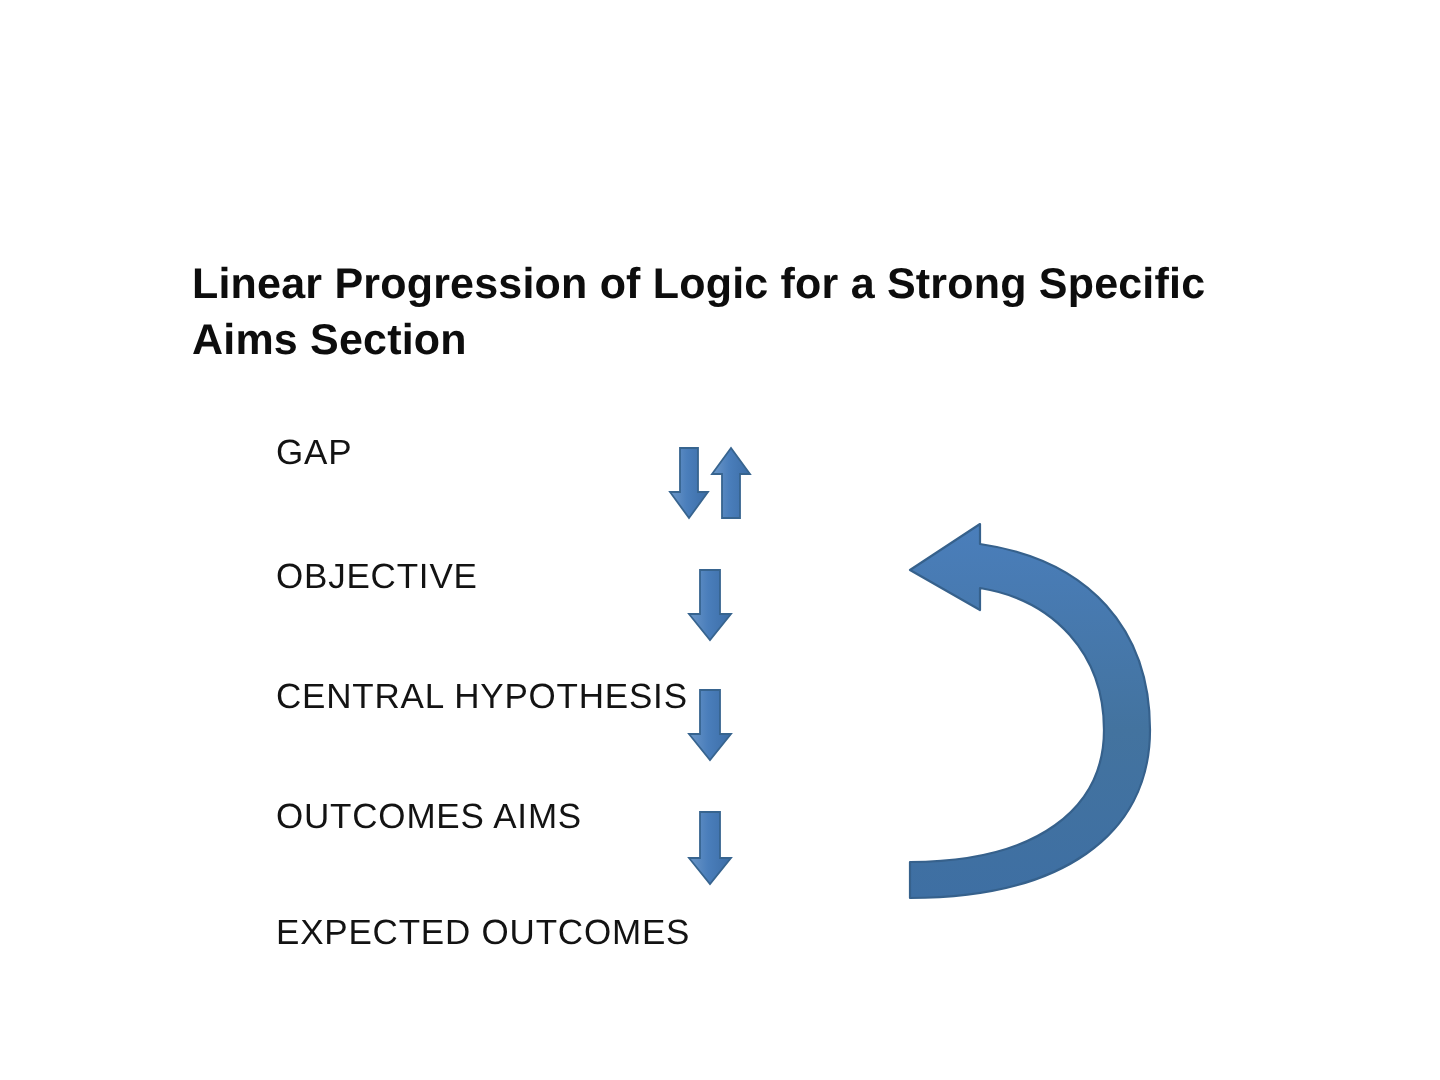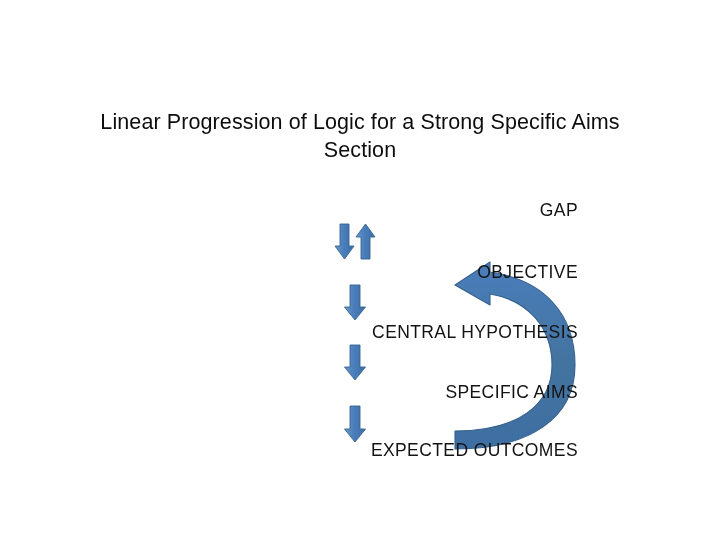--- a/index.html
+++ b/index.html
@@ -19,49 +19,49 @@
   #slide {
     position: absolute;
     inset: 0;
     background: #ffffff;
   }
 
   
   #title {
     position: absolute;
     left: 96px;
-    top: 108px;
+    top: 128px;
     width: 528px;
-    text-align: center;
     font-size: 21.5px;
-    font-weight: 400;
+    font-weight: 700;
     line-height: 1.32;
     letter-spacing: 0.1px;
     color: #0d0d0d;
   }
 
   
   #flow {
     position: absolute;
     left: 0;
     top: 0;
     width: 720px;
     height: 540px;
   }
 
   .node {
     position: absolute;
     width: 440px;
     left: 138px;
-    text-align: right;
+    text-align: left;
     font-size: 17.5px;
     font-weight: 400;
     letter-spacing: 0.4px;
     color: #131313;
     white-space: nowrap;
+    margin-top: 16px;
   }
   .node-gap      { top: 200px; }
   .node-obj      { top: 262px; }
   .node-hyp      { top: 322px; }
   .node-aims     { top: 382px; }
   .node-outcomes { top: 440px; }
 
   
   #arrows {
     position: absolute;
@@ -128,18 +128,18 @@
                  Z" fill="url(#loopGrad)" stroke="#36618C" stroke-width="1.1" stroke-linejoin="round"></path>
       </g>
     </svg>
 
     <div class="node node-gap">GAP</div>
 
     <div class="node node-hyp">CENTRAL HYPOTHESIS</div>
 
     <div class="node node-obj">OBJECTIVE</div>
 
-    <div class="node node-aims">SPECIFIC AIMS</div>
+    <div class="node node-aims">OUTCOMES AIMS</div>
 
     <div class="node node-outcomes">EXPECTED OUTCOMES</div>
 
   </div>
 </div>
 
 </body></html>

